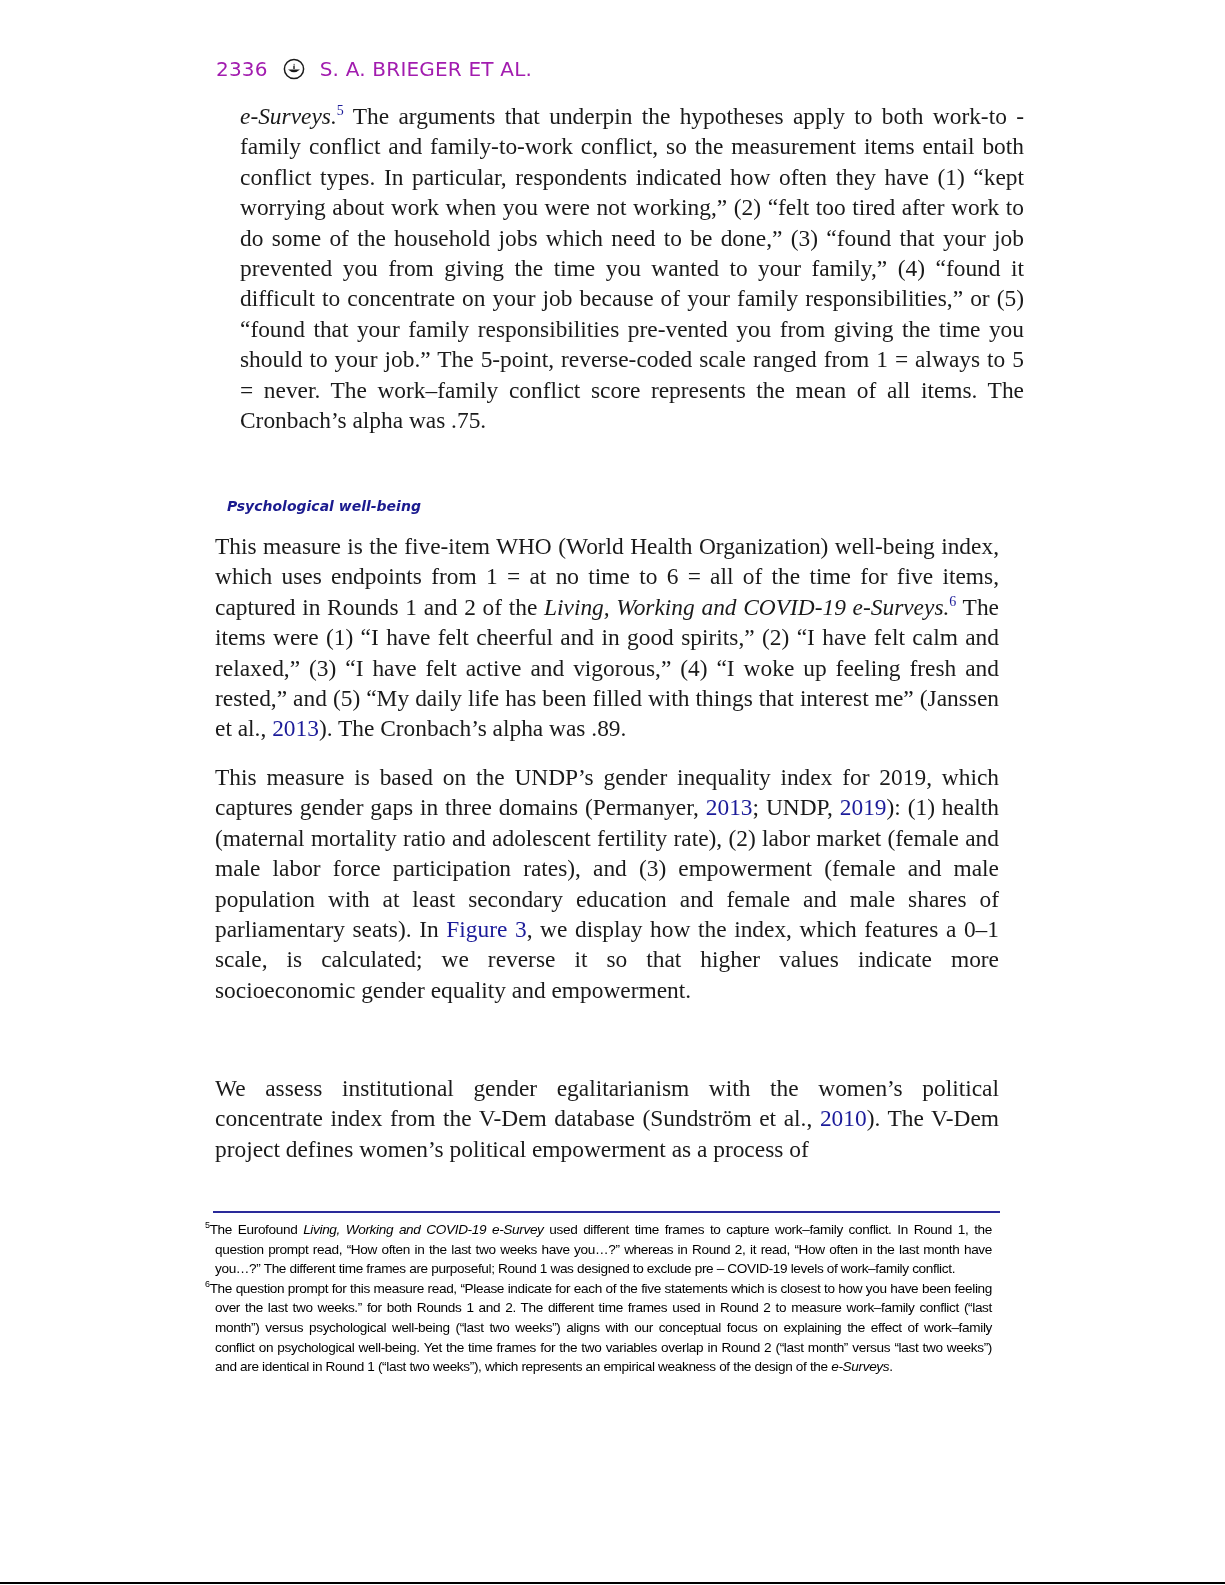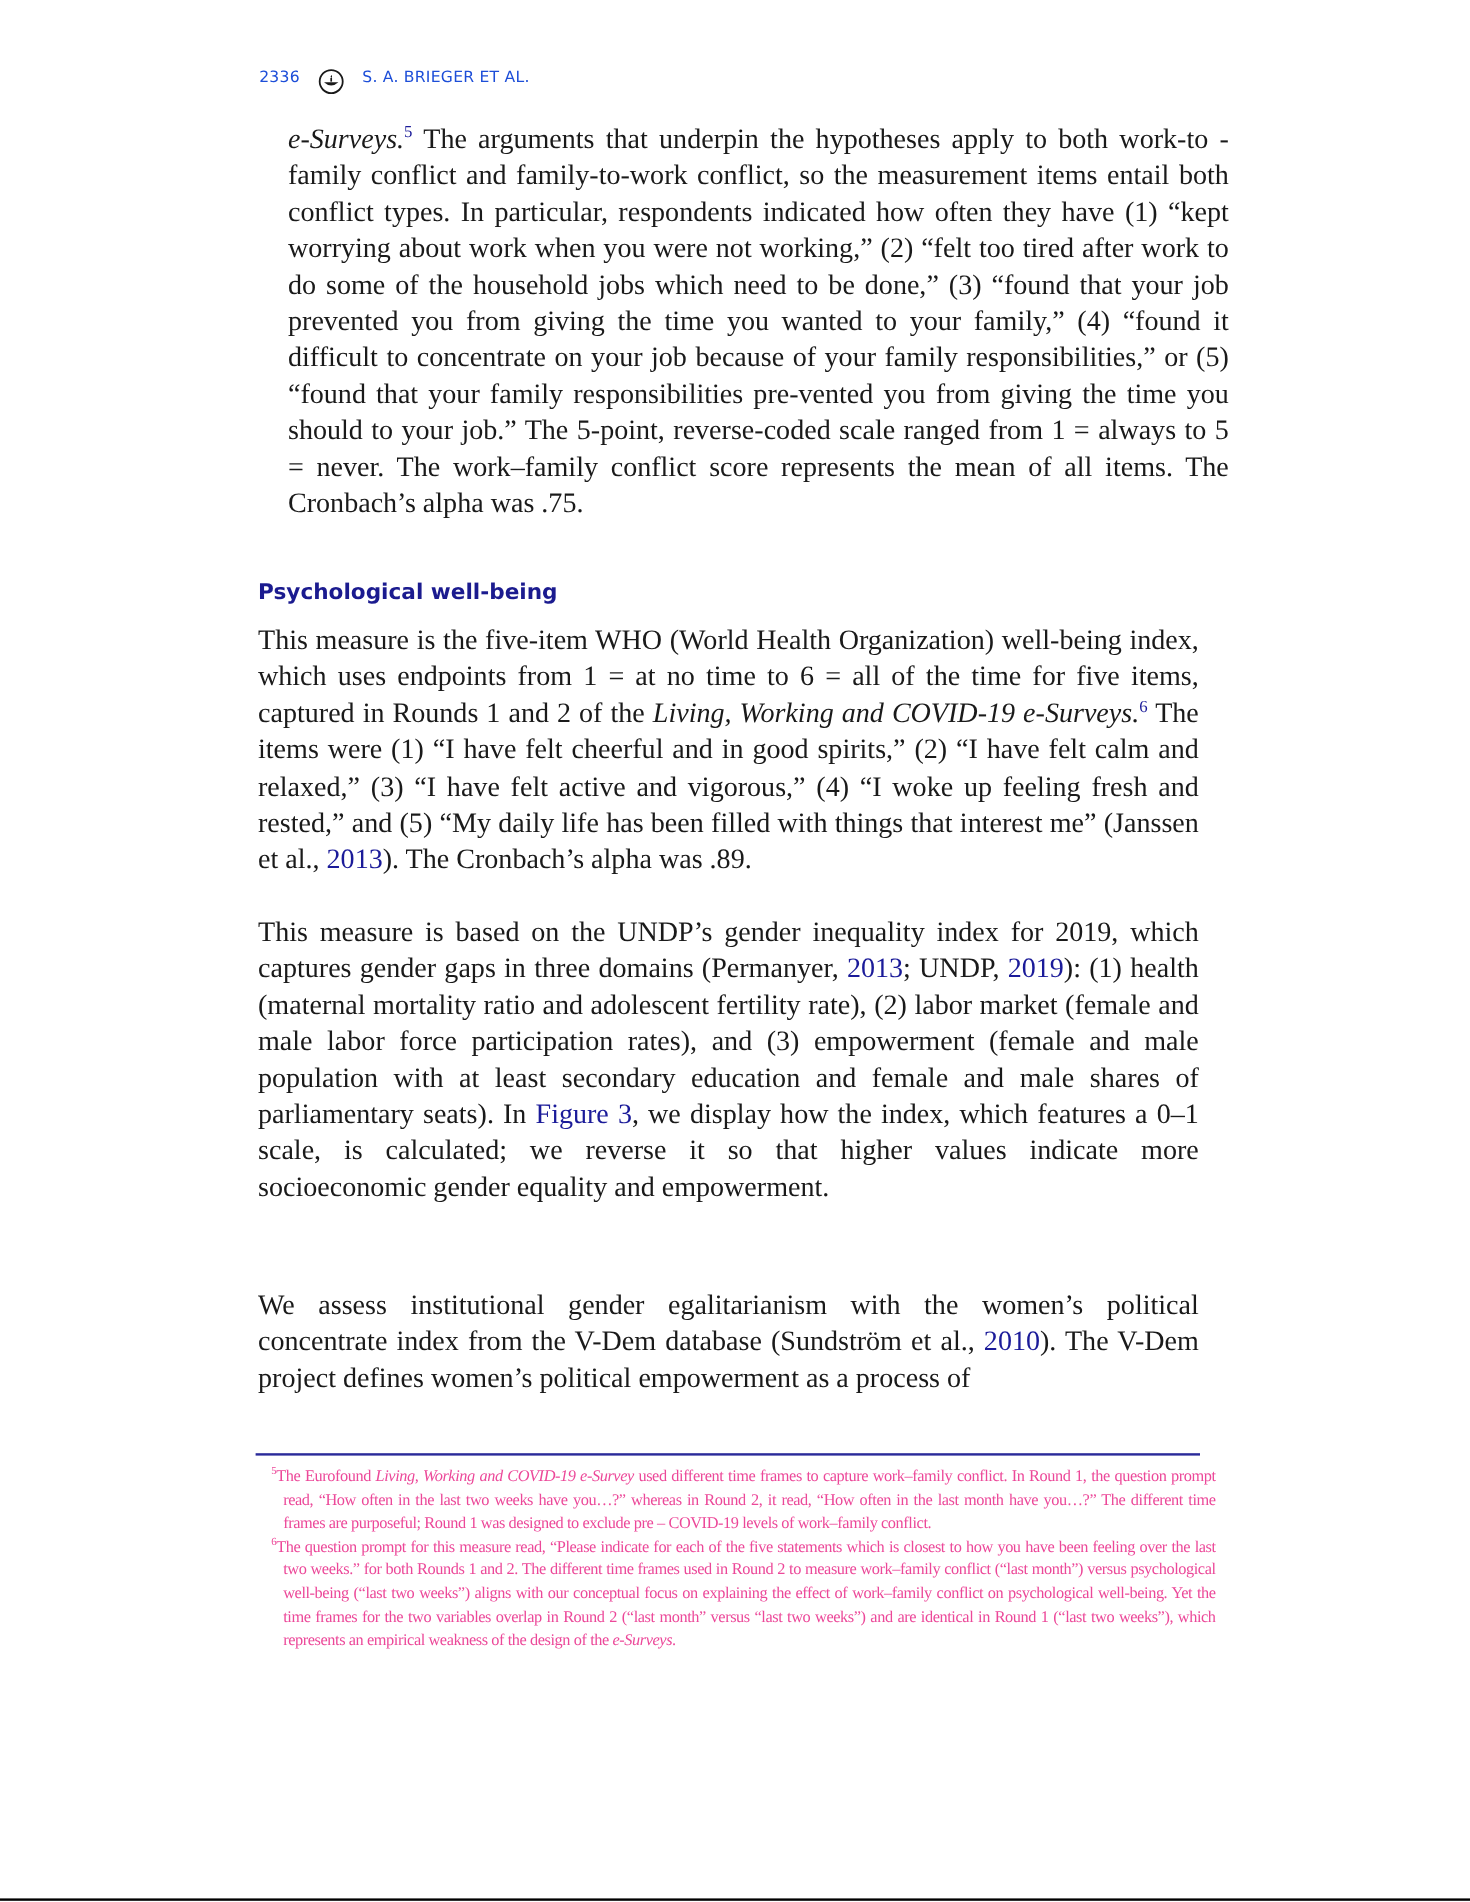--- a/index.html
+++ b/index.html
@@ -5,53 +5,53 @@
     html, body { margin: 0; padding: 0; background: #ffffff; }
     body {
       width: 1225px; height: 1585px; position: relative; overflow: hidden;
       color: #1a1a1a;
     }
     .page-bottom-line {
       position: absolute; left: 0; right: 0; bottom: 1px; height: 2px; background: #000;
     }
     .running-head {
       position: absolute; left: 216px; top: 57px;
-      font-family: "DejaVu Sans", sans-serif; font-size: 13px; letter-spacing: 0.2px;
-      display: flex; align-items: flex-start; color: #1d4ed8;
+      font-family: "DejaVu Sans", sans-serif; font-size: 20px; letter-spacing: 0.2px;
+      display: flex; align-items: center; color: #a21caf;
     }
     .running-head .page-num { margin-right: 15px; }
     .running-head .logo {
       width: 22px; height: 22px; display: inline-block; margin-right: 15px;
     }
     .body-col {
       position: absolute; left: 215px; width: 784px;
       font-family: "Liberation Serif", "DejaVu Serif", serif;
       font-size: 23.4px; line-height: 30.4px; color: #1a1a1a;
       text-align: justify; hyphens: manual;
     }
     .body-col p { margin: 0; }
     .section-heading {
-      font-family: "DejaVu Sans", sans-serif; font-weight: bold;
-      font-size: 18px; line-height: 26px; color: #1b1b8f; margin: 0;
+      font-family: "DejaVu Sans", sans-serif; font-style: italic; font-weight: bold;
+      font-size: 14px; line-height: 26px; color: #1b1b8f; margin: 12px;
     }
     .ital { font-style: italic; }
     .sup { font-size: 14px; vertical-align: super; line-height: 0; color: #1b1b99; }
     .link { color: #1b1b99; }
     #s1 { top: 101px; margin-left: 25px; }
     #s2 { top: 481px; }
     #s3 { top: 762px; }
     #s4 { top: 1073px; }
     .section-heading + p { margin-top: 12px; }
     .footnote-rule {
       position: absolute; left: 213px; width: 787px; top: 1211px; height: 2px; background: #2a2a9a;
     }
     .footnotes {
-      position: absolute; left: 226px; width: 787px; top: 1220px;
-      font-family: Liberation Serif, serif; font-size: 13.6px; line-height: 19.6px;
-      color: #ec4899; text-align: justify; letter-spacing: -0.35px;
+      position: absolute; left: 205px; width: 787px; top: 1220px;
+      font-family: Liberation Sans, sans-serif; font-size: 13.6px; line-height: 19.6px;
+      color: #000000; text-align: justify; letter-spacing: -0.35px;
     }
     .footnote { margin: 0; padding-left: 10px; text-indent: -10px; }
     .footnote .fn-mark { font-size: 9px; vertical-align: super; line-height: 0; }
   </style>
 </head>
 <body>
 
 <div class="running-head">
   <span class="page-num">2336</span>
   <span class="logo">

